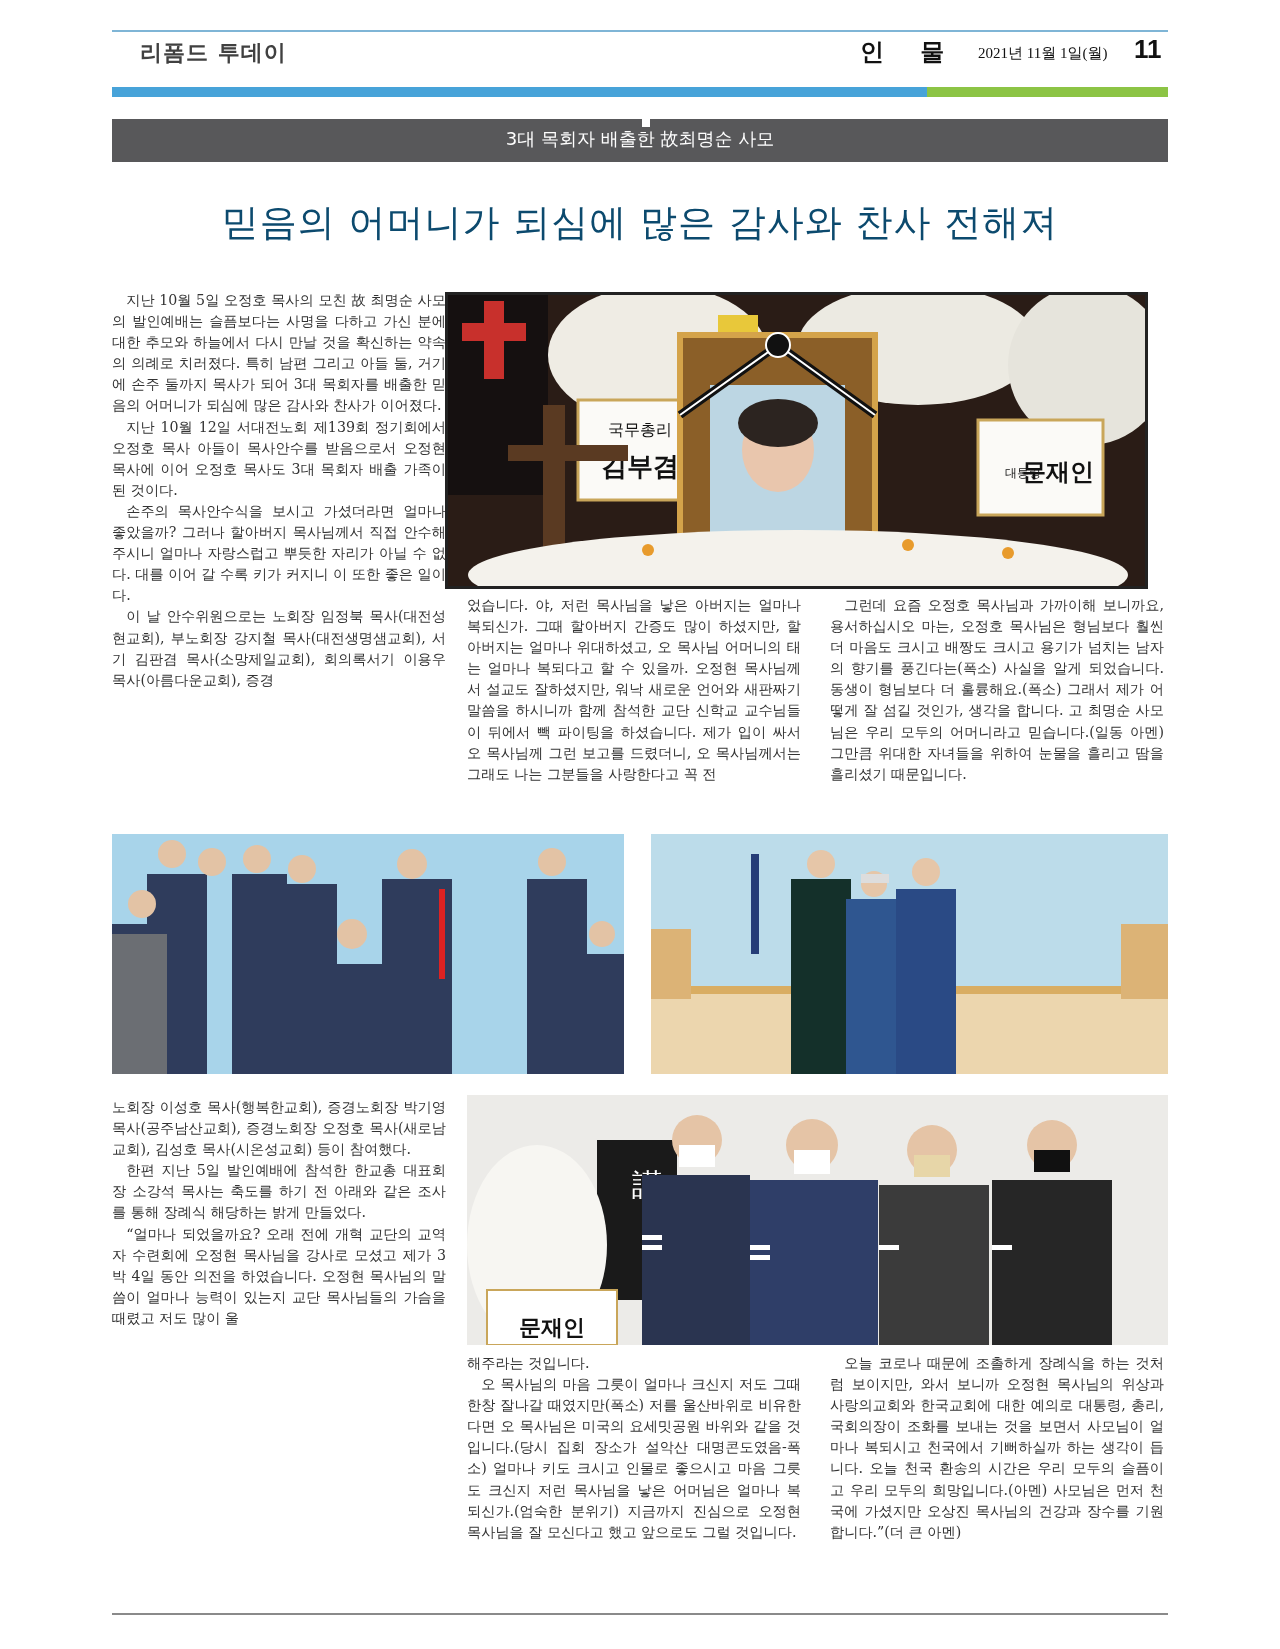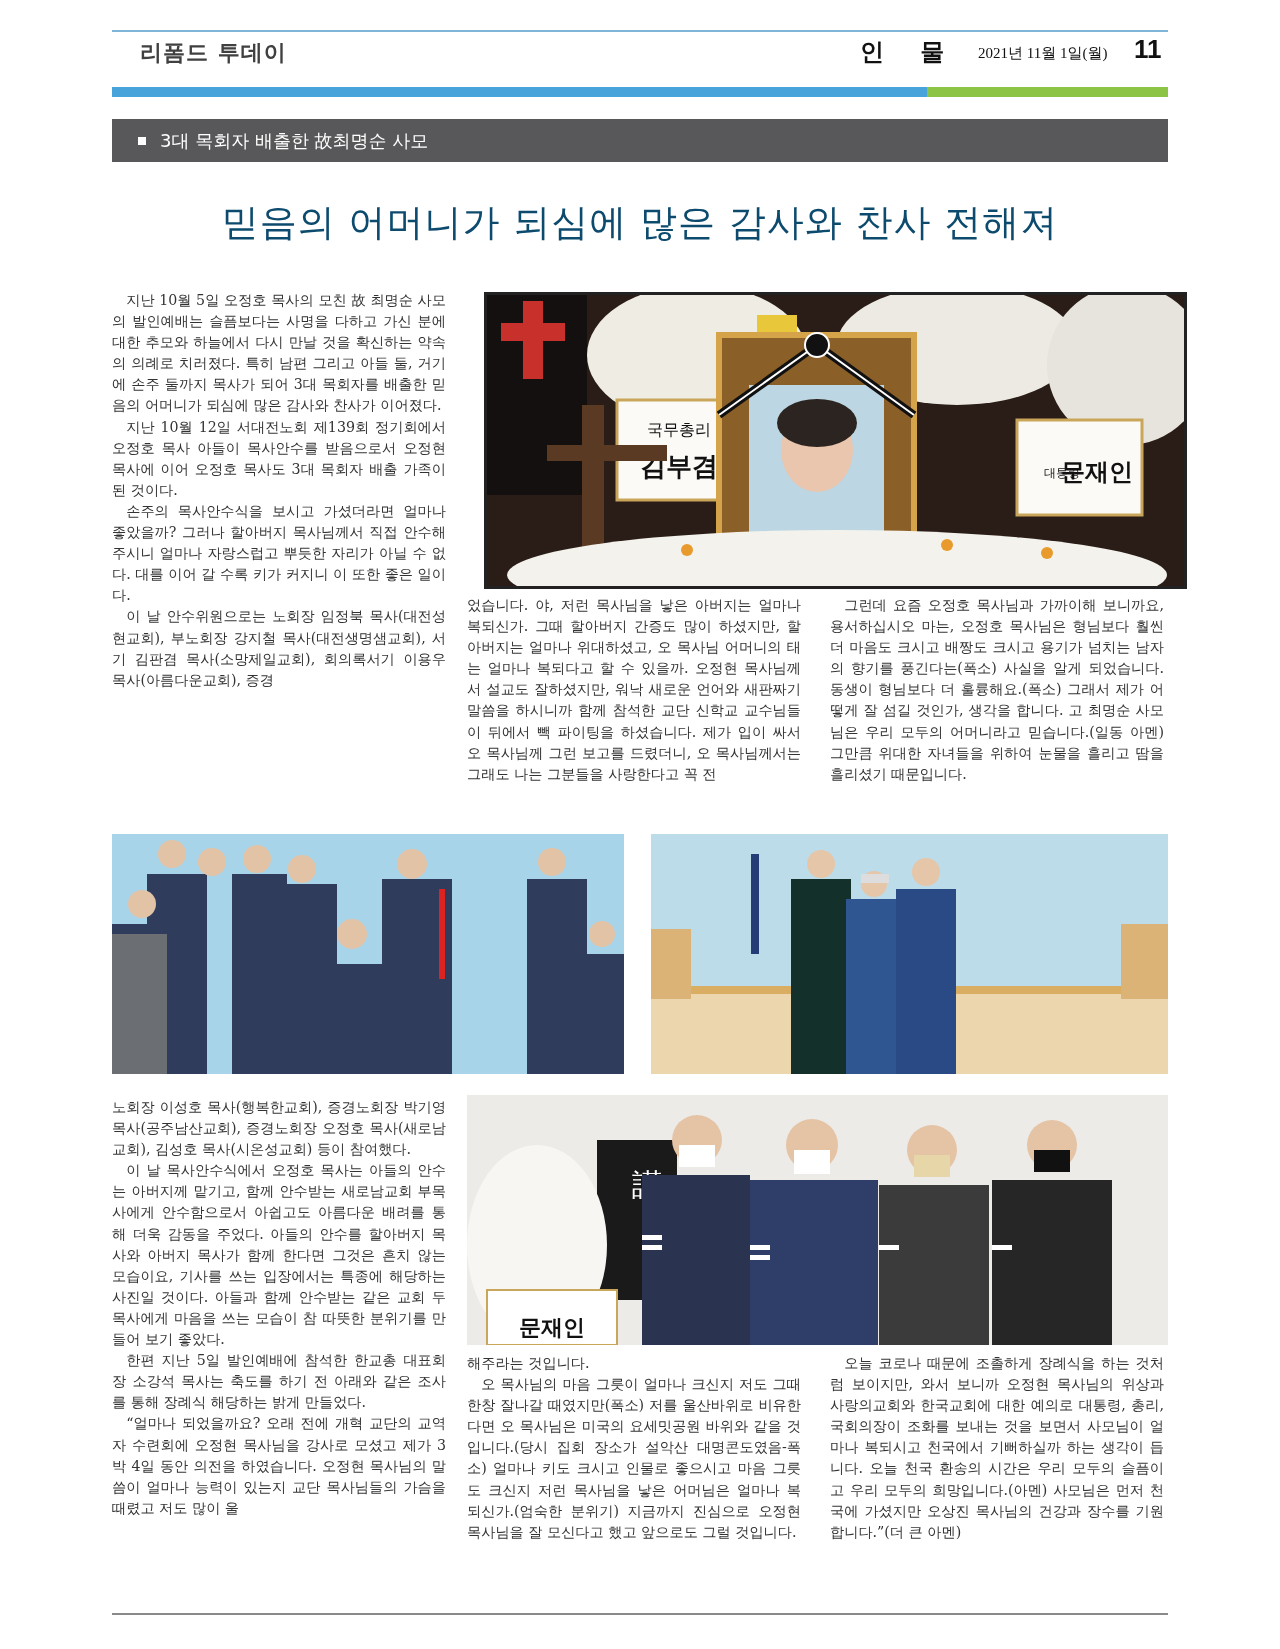--- a/index.html
+++ b/index.html
@@ -9,31 +9,31 @@
   .top-rule { left: 112px; top: 30px; width: 1056px; height: 2px; background: #7fb5d6; }
   .paper-name { left: 112px; top: 38px; font-family: "DejaVu Sans", sans-serif; font-weight: bold;
                 font-size: 22px; letter-spacing: 1px; color: #404040; margin-left: 28px; }
   .section-name { left: 860px; top: 36px; font-family: "DejaVu Sans", sans-serif; font-weight: bold;
                   font-size: 24px; letter-spacing: 14px; color: #111; }
   .issue-date { left: 978px; top: 44px; font-family: Liberation Serif, serif; font-size: 15px; color: #111; }
   .page-no { left: 1134px; top: 34px; font-family: "Liberation Sans", sans-serif; font-weight: bold; font-size: 26px; color: #111; }
   .bar-blue { left: 112px; top: 87px; width: 815px; height: 10px; background: #47a3d9; }
   .bar-green { left: 927px; top: 87px; width: 241px; height: 10px; background: #8cc445; }
   .kicker { left: 112px; top: 119px; width: 1056px; height: 43px; background: #58585a; color: #fff;
-            font-family: "DejaVu Sans", sans-serif; font-size: 18px; display: flex; align-items: center; }
+            font-family: "DejaVu Sans", sans-serif; font-size: 18px; display: flex; align-items: center; flex-direction: column; }
   .kicker .sq { display: inline-block; width: 8px; height: 8px; background: #fff; margin: 0 14px 0 26px; }
   .headline { left: 112px; top: 198px; width: 1056px; text-align: center;
               font-family: "DejaVu Serif", serif; font-size: 37px; color: #0c4a6e; letter-spacing: 1px; }
   .col { font-size: 14.2px; line-height: 21.1px; text-align: justify; color: #333; }
   .col p { margin: 0; text-indent: 1em; }
   .col p.noindent { text-indent: 0; }
   .photo { overflow: hidden; }
   .bottom-rule { left: 112px; top: 1613px; width: 1056px; height: 2px; background: #8a8a8a; }
   
-  .p1 { left: 484px; top: 292px; width: 697px; height: 291px; background: #e5e5e5; border: 3px solid #222; }
+  .p1 { left: 445px; top: 292px; width: 697px; height: 291px; background: #e5e5e5; border: 3px solid #222; }
   
   .p2 { left: 112px; top: 834px; width: 512px; height: 240px; background: linear-gradient(#9ccde6,#b9ddee); }
   
   .p3 { left: 651px; top: 834px; width: 517px; height: 240px; background: linear-gradient(#b8dbea 0%,#c9e4f0 60%,#e6cfa3 62%,#f0dcb5 100%); }
   
   .p4 { left: 467px; top: 1095px; width: 701px; height: 250px; background: linear-gradient(90deg,#ebe9e6,#f3f2ef); }
 </style>
 </head>
 <body>
 
@@ -144,21 +144,20 @@
         <circle cx="170" cy="30" r="14"></circle>
         <circle cx="223" cy="50" r="13"></circle>
         <circle cx="275" cy="38" r="14"></circle>
       </g>
     <rect x="210" y="40" width="28" height="9" fill="#ddd"></rect>
   </svg>
 </div>
 
 <div class="abs col" style="left:112px; top:1097px; width:334px;">
   <p class="noindent">노회장 이성호 목사(행복한교회), 증경노회장 박기영 목사(공주남산교회), 증경노회장 오정호 목사(새로남교회), 김성호 목사(시온성교회) 등이 참여했다.</p>
-  <p>이 날 목사안수식에서 오정호 목사는 아들의 안수는 아버지께 맡기고, 함께 안수받는 새로남교회 부목사에게 안수함으로서 아쉽고도 아름다운 배려를 통해 더욱 감동을 주었다. 아들의 안수를 할아버지 목사와 아버지 목사가 함께 한다면 그것은 흔치 않는 모습이요, 기사를 쓰는 입장에서는 특종에 해당하는 사진일 것이다. 아들과 함께 안수받는 같은 교회 두 목사에게 마음을 쓰는 모습이 참 따뜻한 분위기를 만들어 보기 좋았다.</p>
   <p>한편 지난 5일 발인예배에 참석한 한교총 대표회장 소강석 목사는 축도를 하기 전 아래와 같은 조사를 통해 장례식 해당하는 밝게 만들었다.</p>
   <p>“얼마나 되었을까요? 오래 전에 개혁 교단의 교역자 수련회에 오정현 목사님을 강사로 모셨고 제가 3박 4일 동안 의전을 하였습니다. 오정현 목사님의 말씀이 얼마나 능력이 있는지 교단 목사님들의 가슴을 때렸고 저도 많이 울</p>
 </div>
 
 <div class="abs photo p4">
   <svg width="701" height="250" viewBox="0 0 701 250">
     <rect x="0" y="0" width="701" height="250" fill="#ecebe8"></rect>
     <rect x="130" y="45" width="80" height="160" fill="#1a1a1a"></rect>
     <text x="165" y="100" font-size="30" fill="#fff">謹</text>
     <ellipse cx="70" cy="150" rx="70" ry="100" fill="#f7f6f2"></ellipse>

